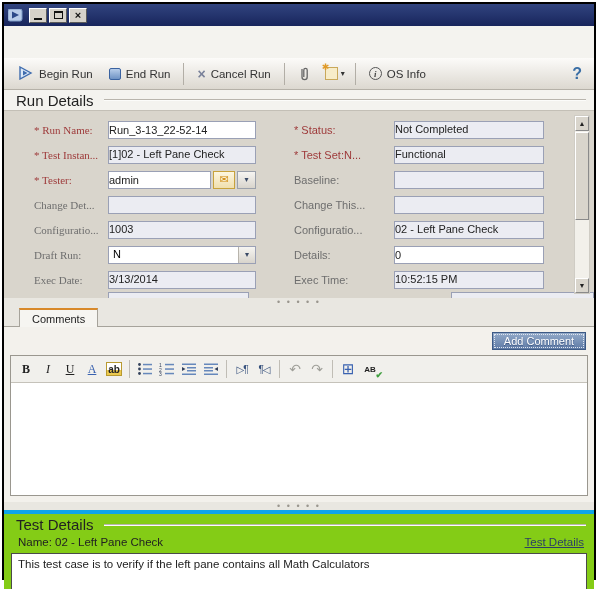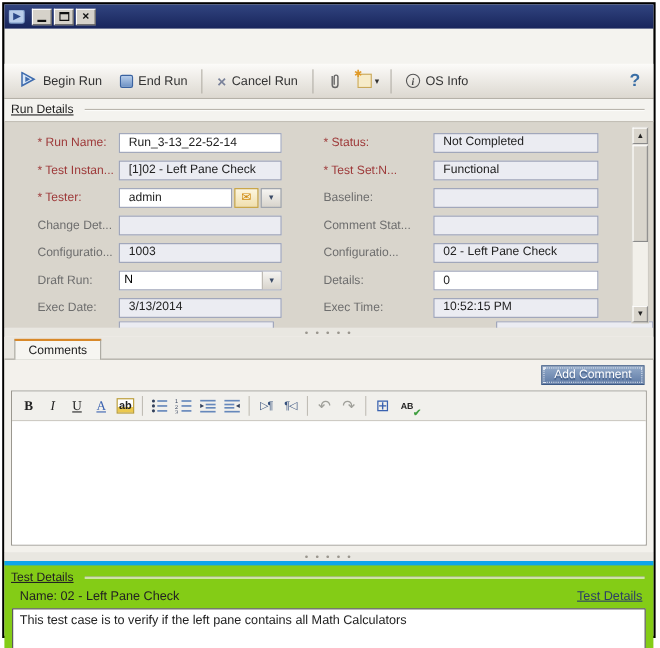--- a/index.html
+++ b/index.html
@@ -23,32 +23,32 @@
   .cancel-x { color:#7a829a; font-weight:bold; font-size:14px; line-height:1; }
   .clip-ic { width:14px; height:16px; }
   .newatt { display:flex; align-items:center; gap:3px; padding:4px 5px; }
   .newatt-page { width:13px; height:13px; background:#f7ecc9; border:1px solid #c9a85a; position:relative; }
   .newatt-page span { position:absolute; left:-4px; top:-6px; color:#e09a28; font-size:9px; }
   .caret { font-size:8px; color:#333; }
   .info-circ { width:13px; height:13px; border:1px solid #555; border-radius:50%; font-size:9px; font-weight:bold; color:#444; display:flex; align-items:center; justify-content:center; font-family:"Liberation Serif", serif; font-style:italic; }
   .help-q { margin-left:auto; color:#3a6ea5; font-weight:bold; font-size:16px; padding-right:6px; }
 
   
-  .sect-hdr { display:flex; align-items:center; padding:0 8px 0 6px; font-size:11px; color:#222;text-decoration:underline; }
+  .sect-hdr { display:flex; align-items:center; padding:0 8px 0 12px; font-size:15px; color:#222; }
   .sect-hdr .line { flex:1; height:2px; margin-left:10px; border-top:1px solid #b9b5ad; border-bottom:1px solid #fcfcfa; }
   .hdr-top { height:20px; flex:0 0 20px; background:#f4f3ef; }
 
   
   .form-panel { flex:0 0 188px; background:#d9d5cc; border-top:1px solid #c3bfb6; position:relative; overflow:hidden; padding-top:6px; }
   .frow { display:flex; align-items:center; height:25px; padding-left:30px; }
   .lbl { font-size:11px; color:#6e6e6e; white-space:nowrap; }
   .req { color:#9e3a3a; }
-  .lbl1 { width:74px; } .lbl2 { width:100px; }
+  .lbl1 { width:74px;font-family:Liberation Serif, serif; } .lbl2 { width:100px; }
   .cgap { width:38px; }
-  .fld { height:18px; border:1px solid #9aa0b5; font-size:11px; padding:1px 8px; font-family:"Liberation Sans", sans-serif; color:#222; }
+  .fld { height:18px; border:1px solid #9aa0b5; font-size:11px; padding:1px 0; font-family:"Liberation Sans", sans-serif; color:#222; }
   .w1 { width:148px; } .w2 { width:150px; }
   .ro { background:#ebecf2; }
   .ed { background:#ffffff; }
   .combo { display:flex; width:148px; }
   .combo input { flex:1; min-width:0; }
   .sq-btn { width:22px; height:18px; border:1px solid #c8a23c; background:linear-gradient(#fdf6e0,#f0dfae); display:flex; align-items:center; justify-content:center; font-size:11px; color:#d08a10; margin-left:2px; }
   .dd-btn { width:19px; height:18px; border:1px solid #9aa0ab; background:linear-gradient(#f6f5f2,#d8d4cc); display:flex; align-items:center; justify-content:center; font-size:8px; color:#3a4a66; margin-left:2px; }
   .select-like { display:flex; width:148px; border:1px solid #9aa0b5; background:#fff; height:18px; }
   .select-like .val { flex:1; font-size:11px; padding:1px 4px; }
   .select-like .dd-in { width:17px; border-left:1px solid #b8b4ac; background:linear-gradient(#f6f5f2,#d8d4cc); display:flex; align-items:center; justify-content:center; font-size:8px; color:#3a4a66; }
@@ -59,21 +59,21 @@
   .vscroll { position:absolute; right:4px; top:4px; bottom:4px; width:16px; background:#f2f0ea; border:1px solid #cfccc4; }
   .sbtn { position:absolute; left:0; width:14px; height:15px; background:#d9d5cc; border:1px solid; border-color:#fff #8a8a8a #8a8a8a #fff; font-size:7px; color:#222; display:flex; align-items:center; justify-content:center; }
   .sbtn.up { top:0; } .sbtn.down { bottom:0; }
   .sthumb { position:absolute; left:0; top:16px; width:14px; height:88px; background:#d9d5cc; border:1px solid; border-color:#fff #8a8a8a #8a8a8a #fff; }
 
   
   .splitter { flex:0 0 8px; display:flex; align-items:center; justify-content:center; color:#9a968e; font-size:9px; letter-spacing:2px; line-height:0; background:#e9e7e1; }
 
   
   .comments { flex:0 0 196px; display:flex; flex-direction:column; background:#f3f1ec; }
-  .tab-row { height:21px; flex:0 0 21px; display:flex; align-items:flex-end; padding-left:9px; border-bottom:1px solid #a6a39b; background:#e9e7e1; }
+  .tab-row { height:21px; flex:0 0 21px; display:flex; align-items:flex-end; padding-left:15px; border-bottom:1px solid #a6a39b; background:#e9e7e1; }
   .tab { background:#f6f5f1; border:1px solid #a6a39b; border-bottom:none; border-top:2px solid #d8892a; padding:3px 12px 2px; font-size:11px; color:#222; position:relative; top:1px; }
   .addrow { height:28px; flex:0 0 28px; display:flex; justify-content:flex-end; align-items:center; padding-right:8px; }
   .add-btn { width:94px; height:18px; font-size:11px; color:#fff; background:linear-gradient(#93aac9,#5f7ba6); border:1px solid #3d5a85; outline:1px dotted #dfe6f0; outline-offset:-3px; display:flex; align-items:center; justify-content:center; text-shadow:0 1px 1px #3a5580; }
   .editor-box { margin:0 6px 6px; border:1px solid #9a978f; flex:1; display:flex; flex-direction:column; background:#fff; }
   .ed-toolbar { height:27px; flex:0 0 27px; background:#f1f0ec; border-bottom:1px solid #c5c2ba; display:flex; align-items:center; padding:0 4px; }
   .ebtn { min-width:22px; height:21px; display:flex; align-items:center; justify-content:center; font-size:12px; color:#222; padding:0 2px; }
   .esep { width:1px; height:18px; background:#c0bdb5; margin:0 4px; }
   .eb-bold { font-weight:bold; font-family:"Liberation Serif", serif; }
   .eb-italic { font-style:italic; font-family:"Liberation Serif", serif; }
   .eb-under { text-decoration:underline; font-family:"Liberation Serif", serif; }
@@ -188,21 +188,21 @@
       </div>
       <span class="cgap"></span>
       <span class="lbl lbl2">Baseline:</span>
       <div class="fld ro w2"></div>
     </div>
 
     <div class="frow">
       <span class="lbl lbl1">Change Det...</span>
       <div class="fld ro w1"></div>
       <span class="cgap"></span>
-      <span class="lbl lbl2">Comment Stat...</span>
+      <span class="lbl lbl2">Change This...</span>
       <div class="fld ro w2"></div>
     </div>
 
     <div class="frow">
       <span class="lbl lbl1">Configuratio...</span>
       <div class="fld ro w1">1003</div>
       <span class="cgap"></span>
       <span class="lbl lbl2">Configuratio...</span>
       <div class="fld ro w2">02 - Left Pane Check</div>
     </div>

